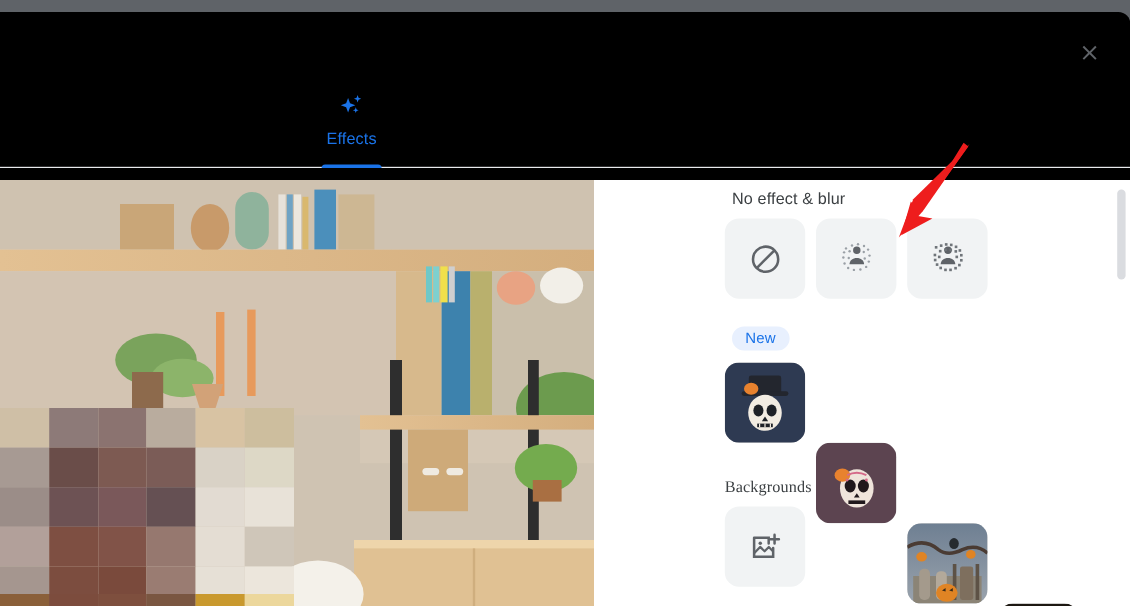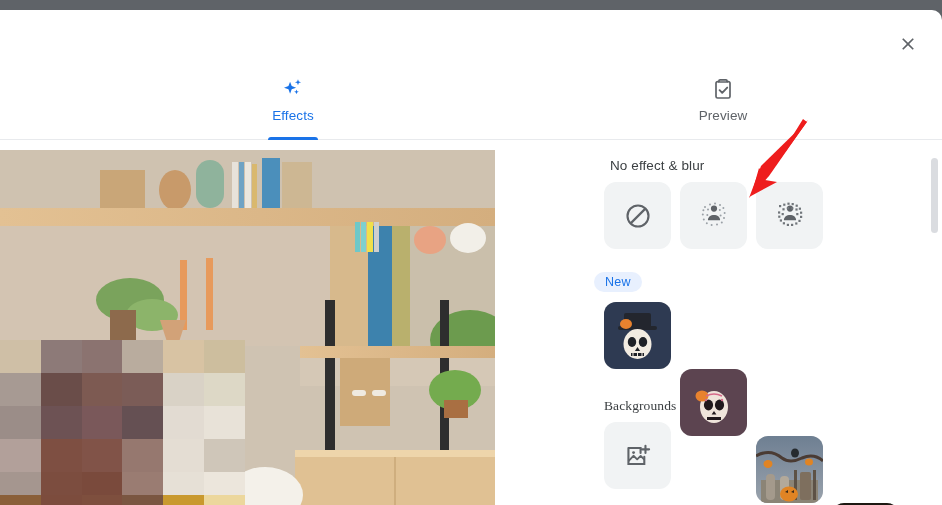--- a/index.html
+++ b/index.html
@@ -19,21 +19,21 @@
   .bg-strip-text {
     position: absolute; top: 0px; left: 690px;
     font-size: 9px; color: #8a8d91; letter-spacing: .5px;
     white-space: nowrap; overflow: hidden; height: 8px;
   }
 
   
   .modal {
     position: absolute; top: 10px; left: 0;
     width: 942px; height: 495px;
-    background: #ffffff;
+    background: #000000;
     border-top-left-radius: 0px;
     border-top-right-radius: 10px;
     overflow: hidden;
   }
 
   
   .close-btn {
     position: absolute; top: 14px; right: 14px;
     width: 40px; height: 40px; border-radius: 50%;
     display: flex; align-items: center; justify-content: center;
@@ -135,30 +135,20 @@
           <svg width="26" height="26" viewBox="0 0 24 24">
             <path d="M9.3 5.2 L10.8 9.3 L14.9 10.8 L10.8 12.3 L9.3 16.4 L7.8 12.3 L3.7 10.8 L7.8 9.3 Z" fill="#1a73e8"></path>
             <path d="M16.6 3.0 L17.35 5.05 L19.4 5.8 L17.35 6.55 L16.6 8.6 L15.85 6.55 L13.8 5.8 L15.85 5.05 Z" fill="#1a73e8"></path>
             <path d="M15.2 12.4 L15.8 14.0 L17.4 14.6 L15.8 15.2 L15.2 16.8 L14.6 15.2 L13.0 14.6 L14.6 14.0 Z" fill="#1a73e8"></path>
           </svg>
         </div>
         <div class="tab-label">Effects</div>
         <div class="tab-underline"></div>
       </div>
 
-      <div class="tab tab-preview">
-        <div class="tab-icon">
-          <svg width="24" height="24" viewBox="0 0 24 24">
-            <path d="M9 2.8 h6 a1 1 0 0 1 1 1 v1.2 h-8 V3.8 a1 1 0 0 1 1 -1 z" fill="none" stroke="#5f6368" stroke-width="1.7"></path>
-            <path d="M8 4.6 H6.6 A1.6 1.6 0 0 0 5 6.2 v13.2 a1.6 1.6 0 0 0 1.6 1.6 h10.8 a1.6 1.6 0 0 0 1.6 -1.6 V6.2 a1.6 1.6 0 0 0 -1.6 -1.6 H16" fill="none" stroke="#5f6368" stroke-width="1.7"></path>
-            <path d="M8.6 13.2 l2.6 2.6 l5.0 -5.2" fill="none" stroke="#5f6368" stroke-width="1.9" stroke-linecap="round" stroke-linejoin="round"></path>
-          </svg>
-        </div>
-        <div class="tab-label">Preview</div>
-      </div>
     </div>
 
     <div class="video-pane">
       <svg class="room-img" viewBox="0 0 495 355" preserveAspectRatio="xMidYMid slice">
         <defs>
           <linearGradient id="wallg" x1="0" y1="0" x2="0" y2="1">
             <stop offset="0%" stop-color="#ddd2c3"></stop>
               <stop offset="100%" stop-color="#cfc0ad"></stop>
           </linearGradient>
           <linearGradient id="woodg" x1="0" y1="0" x2="1" y2="0">
@@ -334,21 +324,21 @@
             <rect x="9.4" y="9.2" width="2.2" height="2.2"></rect>
               <rect x="22.4" y="9.4" width="2.2" height="2.2"></rect>
             <rect x="8.6" y="14" width="2.2" height="2.2"></rect>
               <rect x="23.2" y="14" width="2.2" height="2.2"></rect>
             <rect x="13.8" y="8" width="2.2" height="2.2"></rect>
               <rect x="18.2" y="8.2" width="2.2" height="2.2"></rect>
           </g>
         </svg>
       </div>
 
-      <div class="badge-new" style="left:99px; top:122px;">New</div>
+      <div class="badge-new" style="left:115px; top:122px;">New</div>
 
       <div class="tile tile-img" style="left:109px; top:152px;">
         <svg width="67" height="67" viewBox="0 0 67 67">
           <rect width="67" height="67" fill="#2e3a52"></rect>
           <rect x="20" y="11" width="27" height="15" rx="2" fill="#23262e"></rect>
           <rect x="14" y="24" width="39" height="4" rx="2" fill="#23262e"></rect>
           <ellipse cx="22" cy="22" rx="6" ry="5" fill="#e8822e"></ellipse>
           <ellipse cx="33.5" cy="42" rx="14" ry="15" fill="#f2ece2"></ellipse>
           <ellipse cx="28" cy="40" rx="4.2" ry="5" fill="#1e2127"></ellipse>
           <ellipse cx="39" cy="40" rx="4.2" ry="5" fill="#1e2127"></ellipse>

